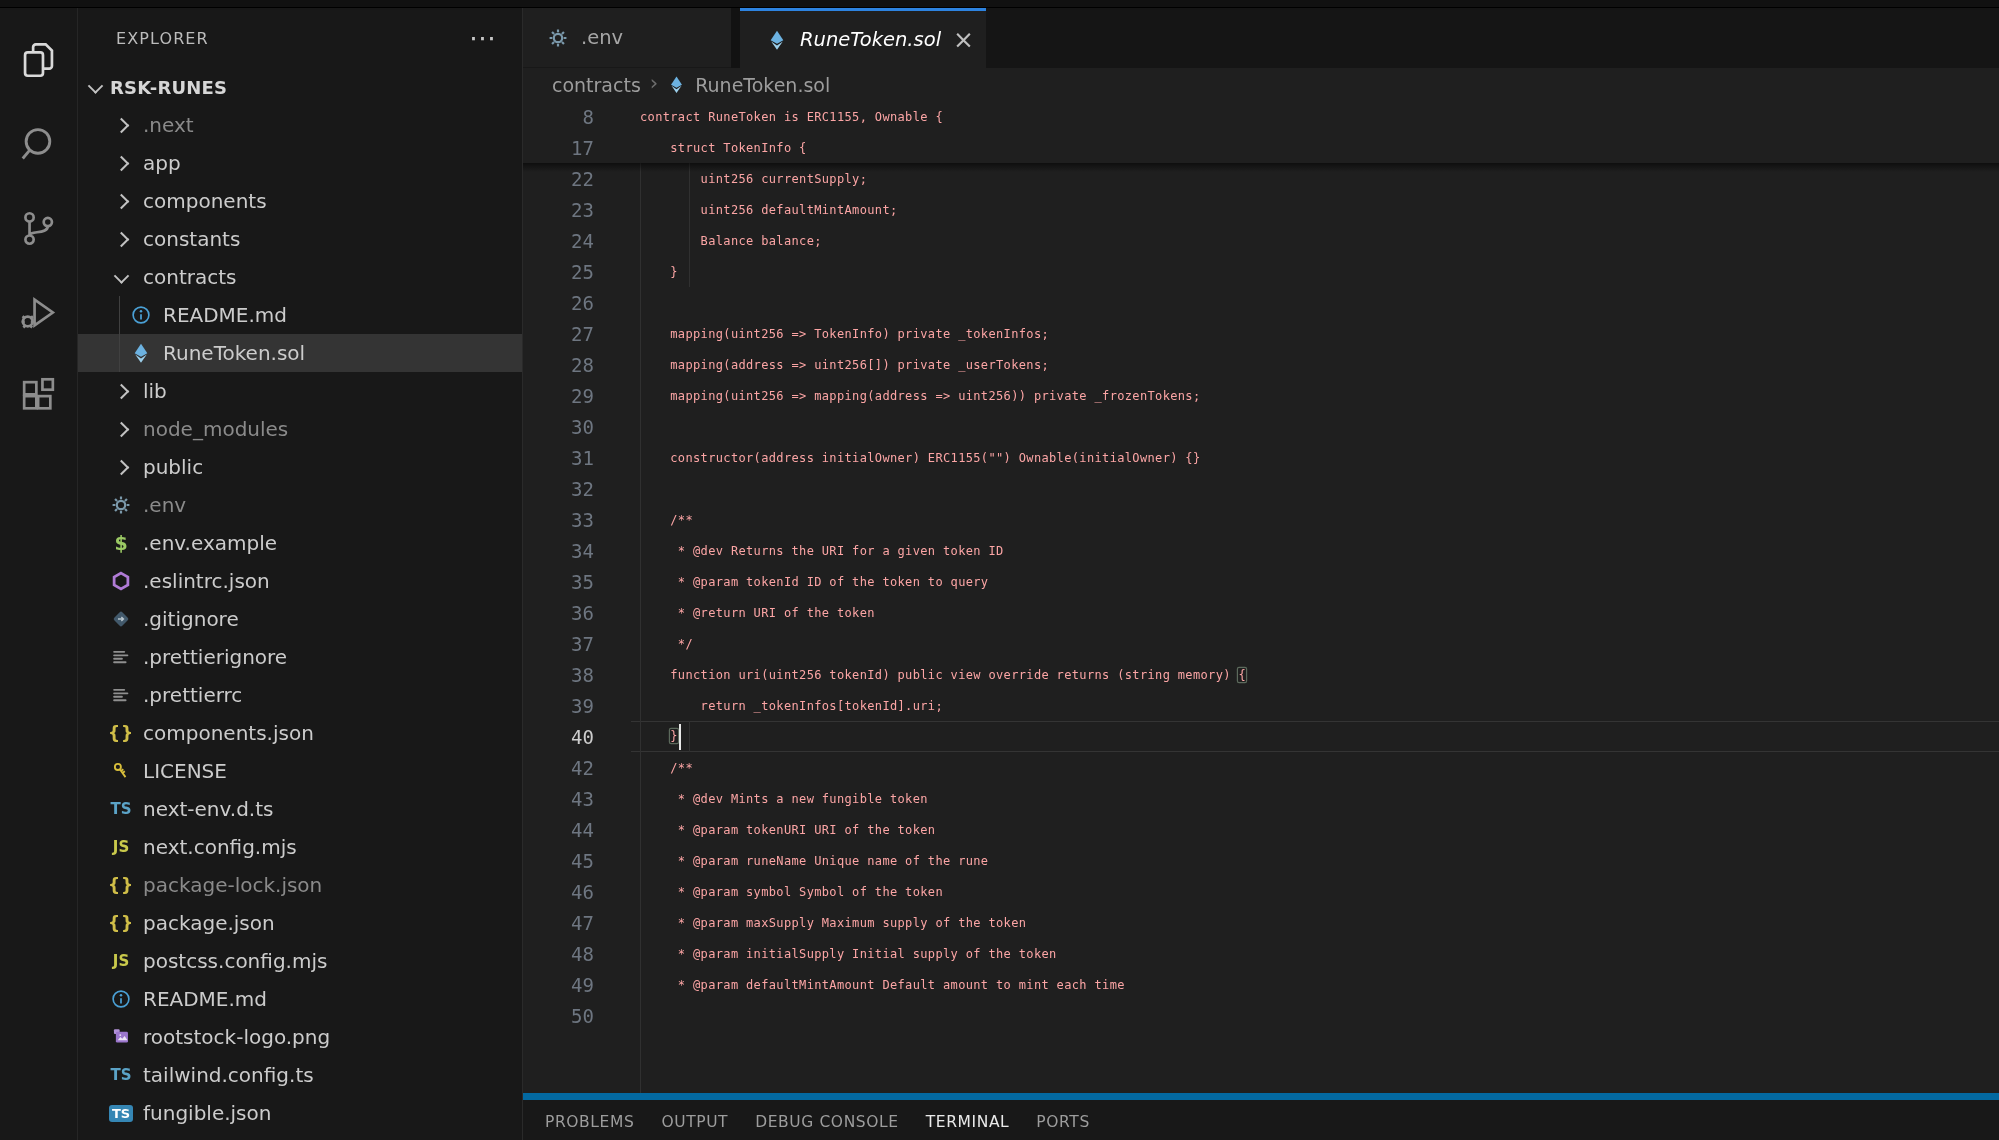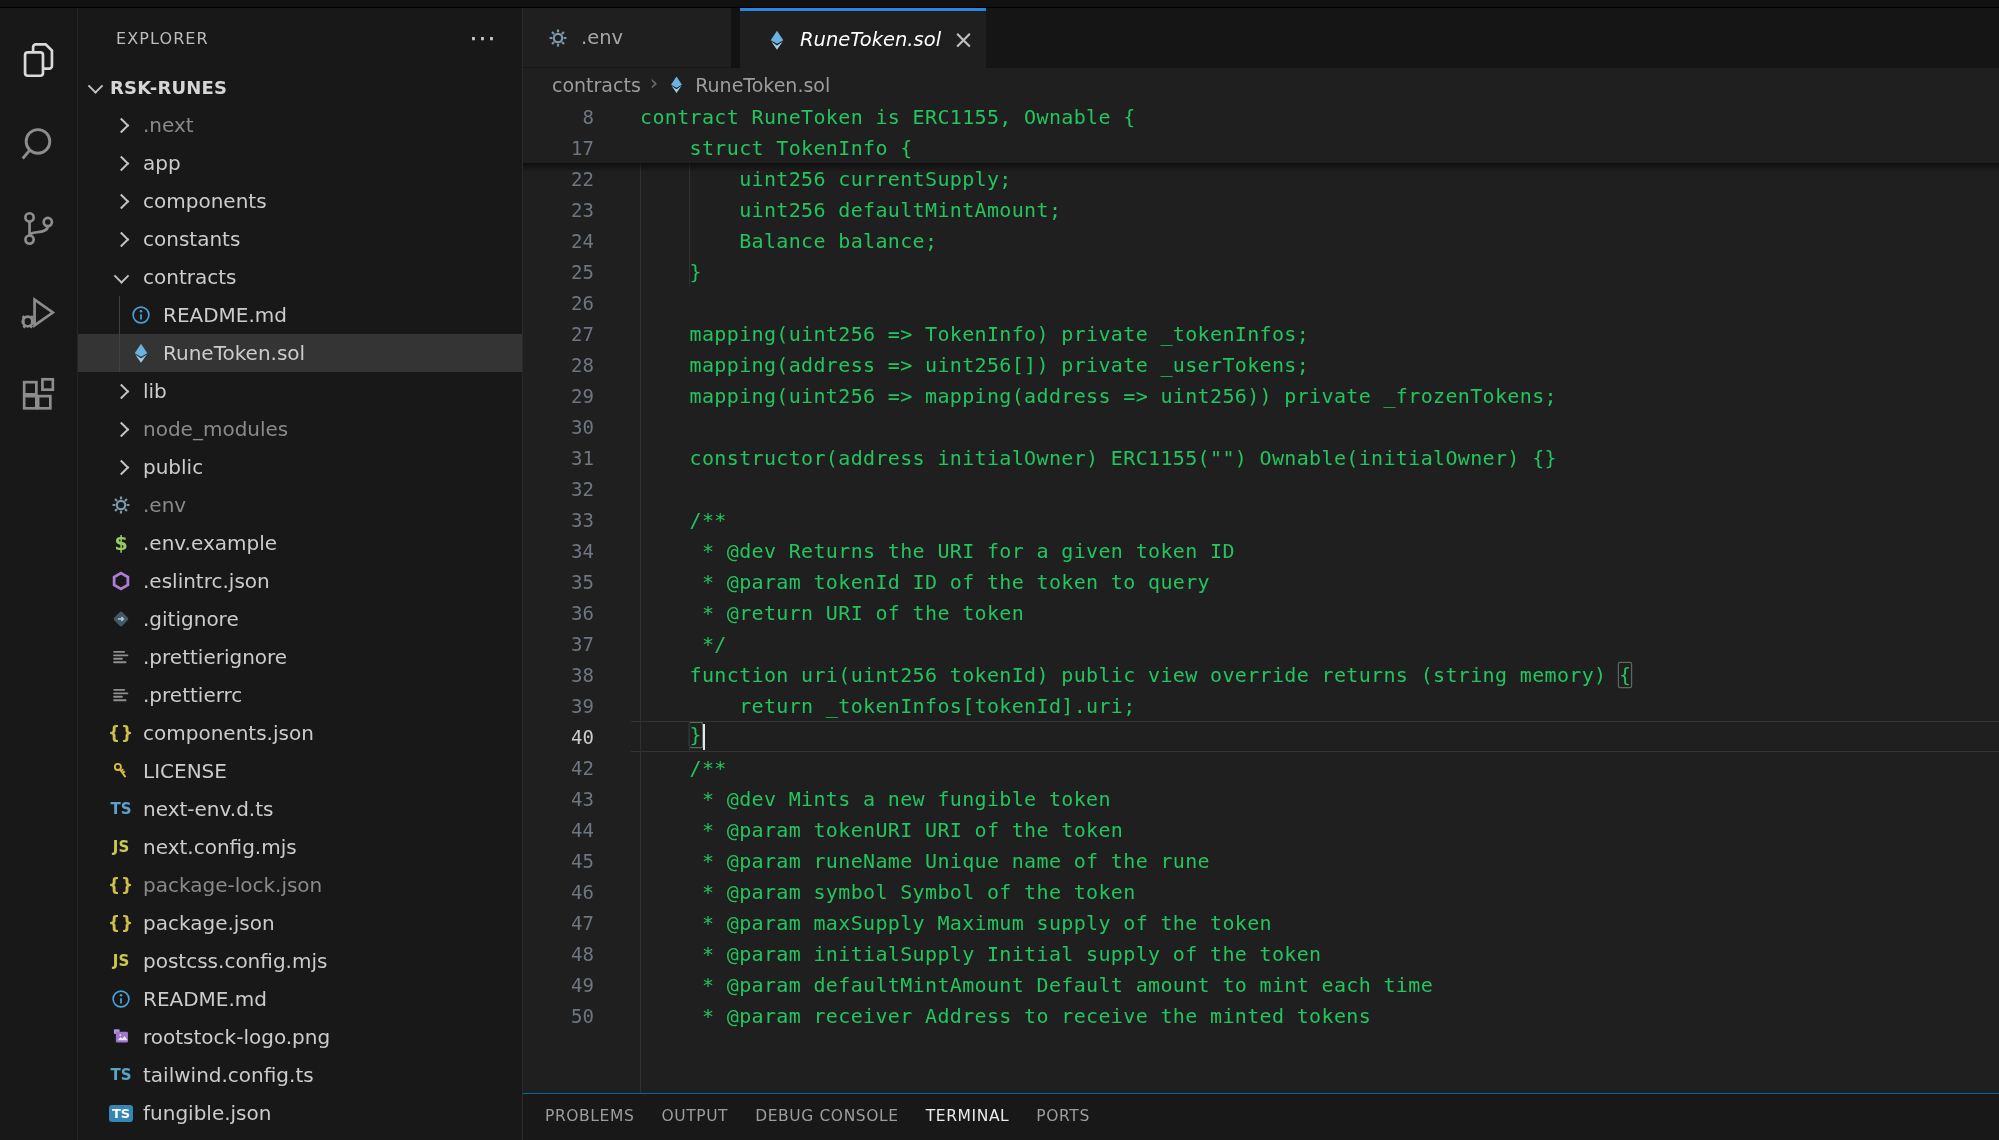--- a/index.html
+++ b/index.html
@@ -54,29 +54,29 @@
   .bc-seg { font-size:19px; color:#9d9d9d; }
   .bc-sep { font-size:21px; color:#6d6d6d; transform:translateY(-2px); }
   .bc-ic svg { width:19px; height:19px; display:block; }
 
   .sticky { position:relative; z-index:3; background:#1f1f1f; height:62px; flex:none; }
   .sticky::after { content:''; position:absolute; left:0; right:0; top:100%; height:9px;
                    background:linear-gradient(rgba(0,0,0,.55), transparent); pointer-events:none; }
   .code { position:relative; flex:1; overflow:hidden; }
   .crow { height:31px; display:flex; align-items:center; position:relative; }
   .ln { width:71px; text-align:right; font-family:"DejaVu Sans Mono", monospace; font-size:19px; color:#6e7681; flex:none; }
-  .ct { margin-left:46px; font-family:"DejaVu Sans Mono", monospace; font-size:20px; letter-spacing:.35px; color:#22c55e; white-space:pre; }
+  .ct { margin-left:46px; font-family:"DejaVu Sans Mono", monospace; font-size:12px; letter-spacing:.35px; color:#fca5a5; white-space:pre; }
   .crow.cur .ln { color:#cdcdcd; }
   .crow.cur::before { content:''; position:absolute; left:108px; right:0; top:0; bottom:0;
                       box-shadow:inset 0 1px 0 #343434, inset 0 -1px 0 #343434; pointer-events:none; }
   .guide { position:absolute; width:1px; background:#303030; z-index:1; }
   .bmatch { box-shadow:0 0 0 1.2px #5c6a5c; border-radius:1px; }
   .cursor { display:inline-block; width:2.5px; height:26px; background:#e7e7e7; vertical-align:middle; margin-left:1px; }
 
-  .panel { height:47px; background:#181818; border-top:1px solid #0369a1; box-sizing:border-box;
+  .panel { height:47px; background:#181818; border-top:7px solid #0369a1; box-sizing:border-box;
            padding:13px 0 0 22px; overflow:hidden; flex:none; }
   .panel-tabs { display:flex; gap:27px; }
   .ptab { font-size:15.5px; letter-spacing:.6px; color:#9d9d9d; text-transform:uppercase; white-space:nowrap; }
   .ptab.active { color:#eaeaea; font-weight:500; }
 </style>
 </head>
 <body style="--accent: #2d83e0;">
 
 <div class="app">
   <div class="topstrip"></div>
@@ -481,21 +481,20 @@
           <div class="crow">
             <span class="ln">48</span>
             <span class="ct">     * @param initialSupply Initial supply of the token</span>
           </div>
           <div class="crow">
             <span class="ln">49</span>
             <span class="ct">     * @param defaultMintAmount Default amount to mint each time</span>
           </div>
           <div class="crow">
             <span class="ln">50</span>
-            <span class="ct">     * @param receiver Address to receive the minted tokens</span>
           </div>
         </div>
 
       <div class="panel">
         <div class="panel-tabs" id="paneltabs">
             <span class="ptab">PROBLEMS</span>
             <span class="ptab">OUTPUT</span>
             <span class="ptab">DEBUG CONSOLE</span>
             <span class="ptab active">TERMINAL</span>
             <span class="ptab">PORTS</span>

